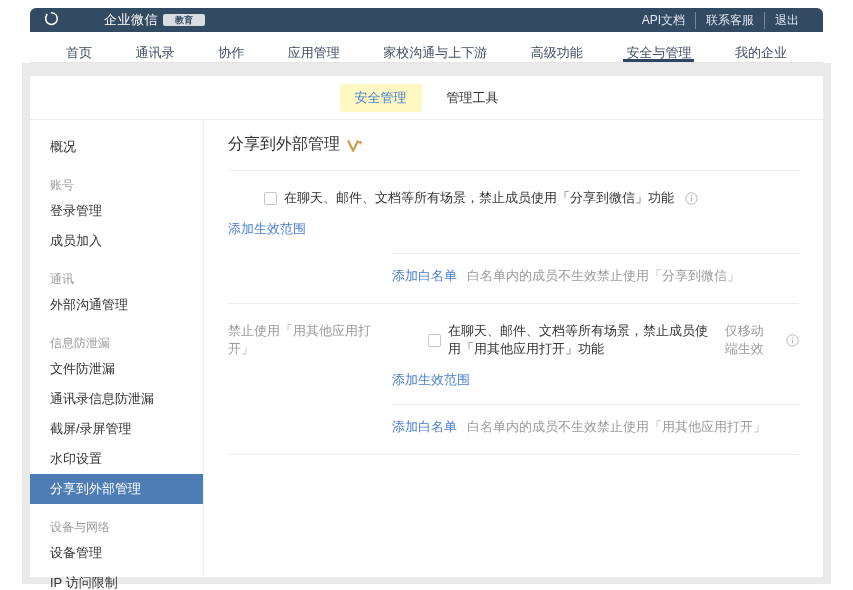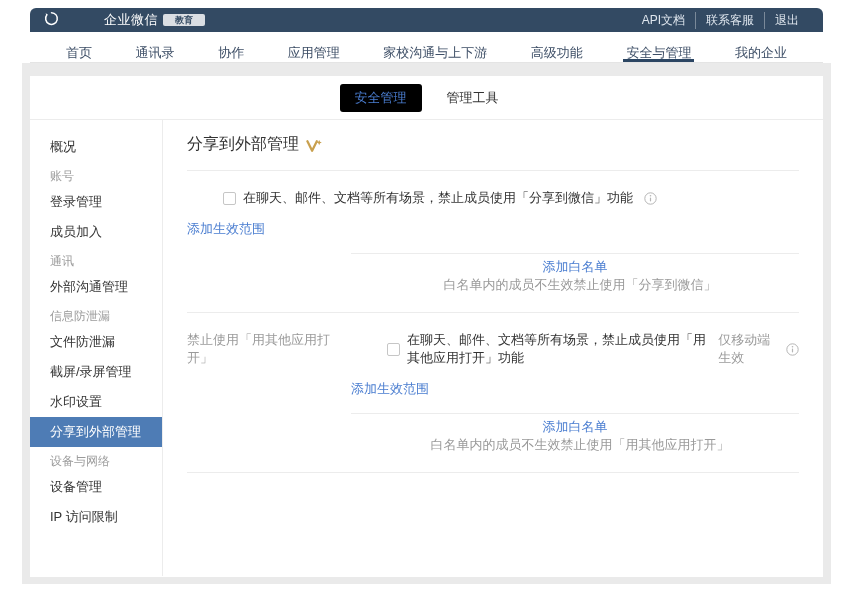--- a/index.html
+++ b/index.html
@@ -31,48 +31,48 @@
   
   .page-bg { position:absolute; left:22px; top:63px; width:809px; height:521px;
     background:#eaeaea; }
   .card { position:absolute; left:30px; top:76px; width:793px; height:501px;
     background:#fff; }
 
   
   .subtabs { height:44px; display:flex; align-items:center; justify-content:center;
     border-bottom:1px solid #ececec; gap:10px; }
   .subtab { font-size:13px; padding:5px 15px; border-radius:3px; color:#333; cursor:pointer; }
-  .subtab.active { background:#000000; color:#4a7dd0; }
+  .subtab.active { background:#fef9c3; color:#4a7dd0; }
 
   .card-body { display:flex; height:456px; }
 
   
-  .sidebar { width:133px; flex:none; border-right:1px solid #ececec; padding-top:12px; }
+  .sidebar { width:174px; flex:none; border-right:1px solid #ececec; padding-top:12px; }
   .side-item { font-size:13px; color:#333; padding:6px 4px 6px 20px; cursor:pointer; }
-  .side-group { font-size:12px; color:#9b9b9b; padding:6px 4px 2px 20px; }
+  .side-group { font-size:12px; color:#9b9b9b; padding:6px 4px 2px 20px; margin-top:9px; }
   .side-item.active { background:#4e7cb5; color:#fff; }
 
   
   .content { flex:1; padding:14px 24px 0 24px; overflow:hidden; }
   .page-title-row { display:flex; align-items:center; gap:7px; padding-bottom:15px;
     border-bottom:1px solid #ececec; }
   .page-title { font-size:16px; color:#333; }
   .section { padding-top:18px; }
   .form-row { display:flex; }
   .row-label { width:164px; flex:none; font-size:13px; color:#9a9a9a; line-height:18px; }
   .row-content { flex:1; }
   .chk-line { display:flex; align-items:center; gap:7px; font-size:13px; color:#333;
     line-height:18px;padding-left:36px; }
   .checkbox { width:13px; height:13px; flex:none; border:1px solid #c6c6c6;
     border-radius:2px; background:#fff; cursor:pointer; }
   .note-gray { color:#9a9a9a; margin-left:2px; }
   .link { color:#4a7dd0; font-size:13px; cursor:pointer; text-decoration:none; }
   .scope-link { display:inline-block; margin-top:13px; }
   .sub-divider { border-top:1px solid #ececec; margin:15px 0 0 164px; }
-  .wl-line { margin:4px 0 0 164px; font-size:13px; display:flex; align-items:center;flex-direction:column; }
+  .wl-line { margin:13px 0 0 164px; font-size:13px; display:flex; align-items:center; }
   .wl-desc { color:#9a9a9a; margin-left:10px; }
   .full-divider { border-top:1px solid #ececec; margin-top:18px; }
 
   .info-icon { display:inline-flex; flex:none; cursor:pointer; margin-left:4px; }
   .v-icon { display:inline-flex; margin-top:2px; }
 </style>
 </head>
 <body>
 
 <div class="topbar">
@@ -120,20 +120,21 @@
 
       <div class="side-group">账号</div>
       <div class="side-item">登录管理</div>
       <div class="side-item">成员加入</div>
 
       <div class="side-group">通讯</div>
       <div class="side-item">外部沟通管理</div>
 
       <div class="side-group">信息防泄漏</div>
       <div class="side-item">文件防泄漏</div>
+      <div class="side-item">通讯录信息防泄漏</div>
       <div class="side-item">截屏/录屏管理</div>
       <div class="side-item">水印设置</div>
       <div class="side-item active">分享到外部管理</div>
 
       <div class="side-group">设备与网络</div>
       <div class="side-item">设备管理</div>
       <div class="side-item">IP 访问限制</div>
     </div>
 
     <div class="content">

